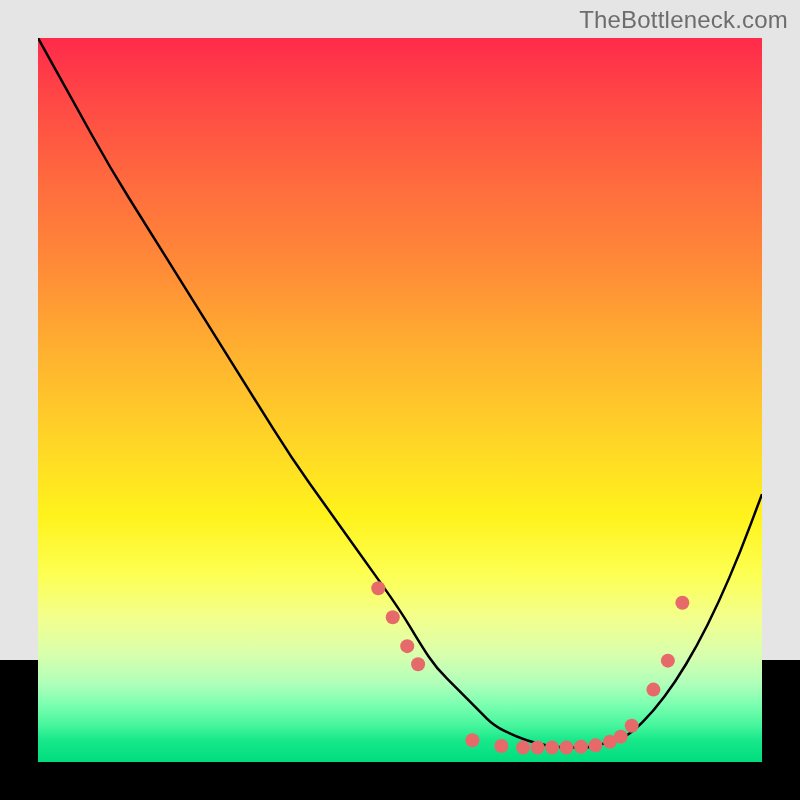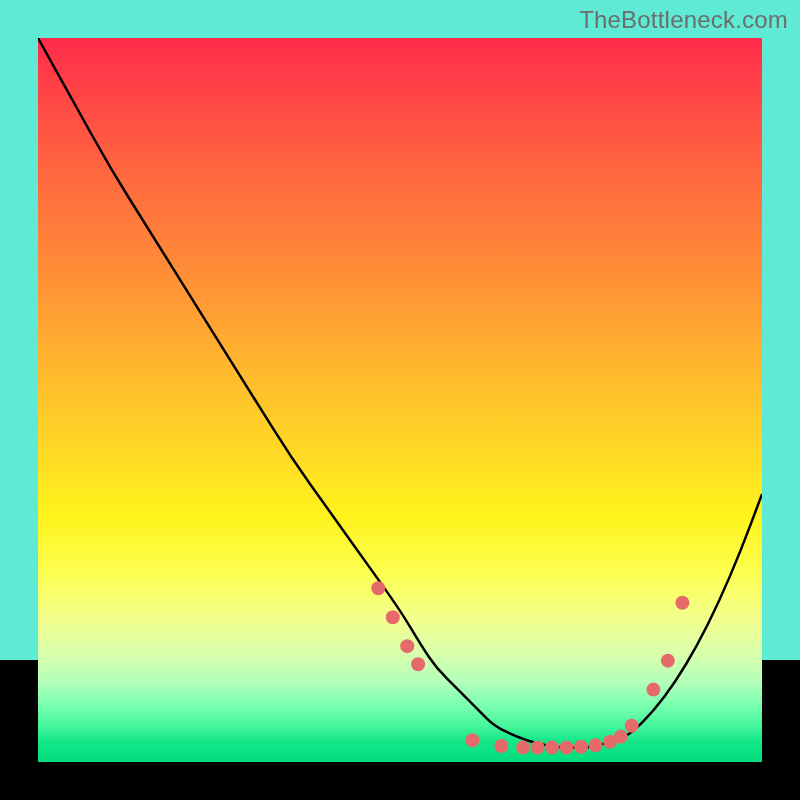--- a/index.html
+++ b/index.html
@@ -8,21 +8,21 @@
     width: 800px;
     height: 800px;
     background: #000000;
     overflow: hidden;
     font-family: Arial, Helvetica, sans-serif;
   }
   .frame {
     position: relative;
     width: 800px;
     height: 660px;
-    background: #5eead4;
+    background: #e5e5e5;
   }
   .plot-area {
     position: absolute;
     left: 38px;
     top: 38px;
     width: 724px;
     height: 724px;
     background: linear-gradient(
       to bottom,
       #ff2a4a 0%,

